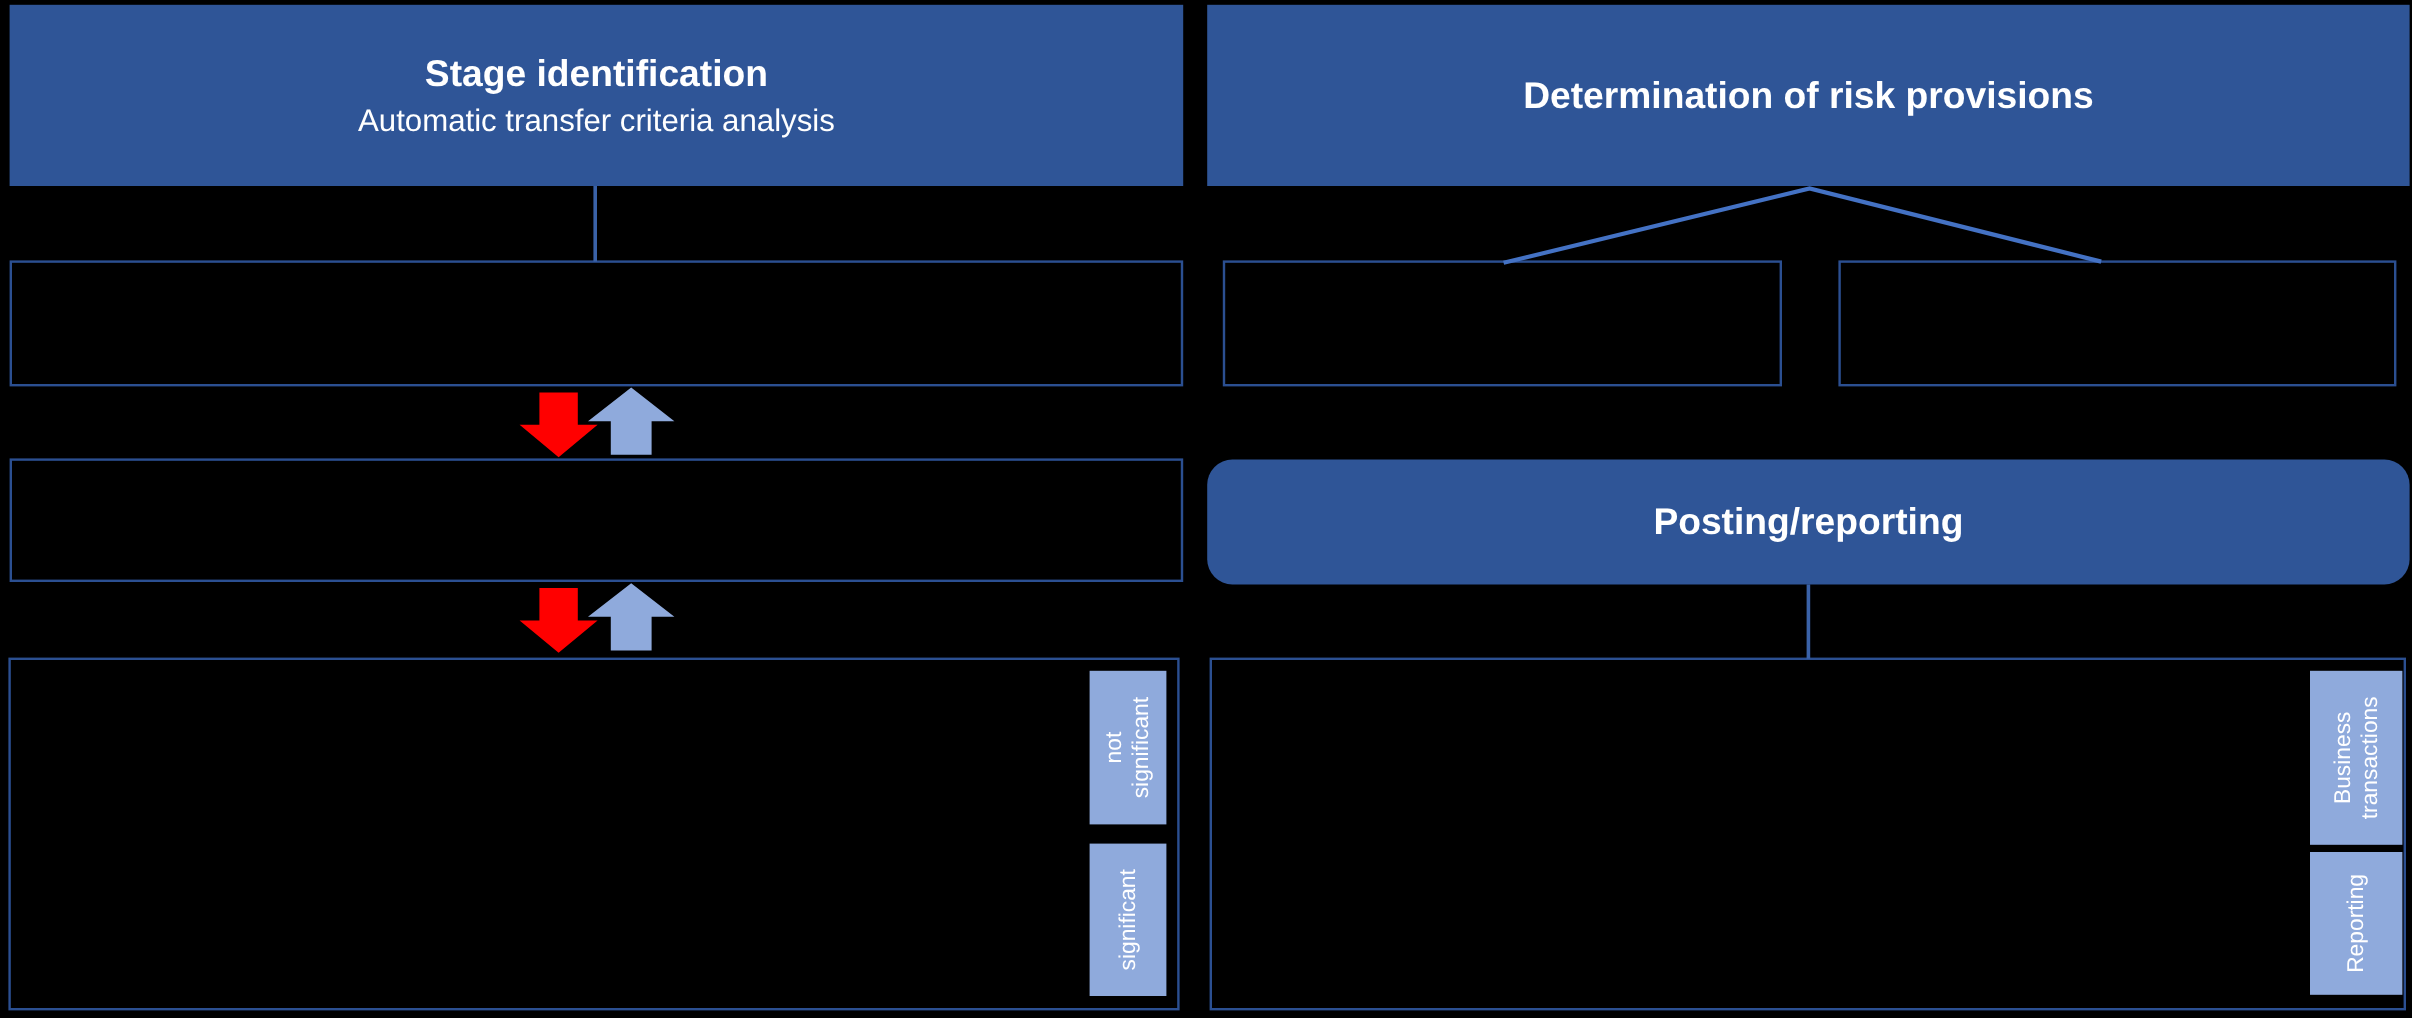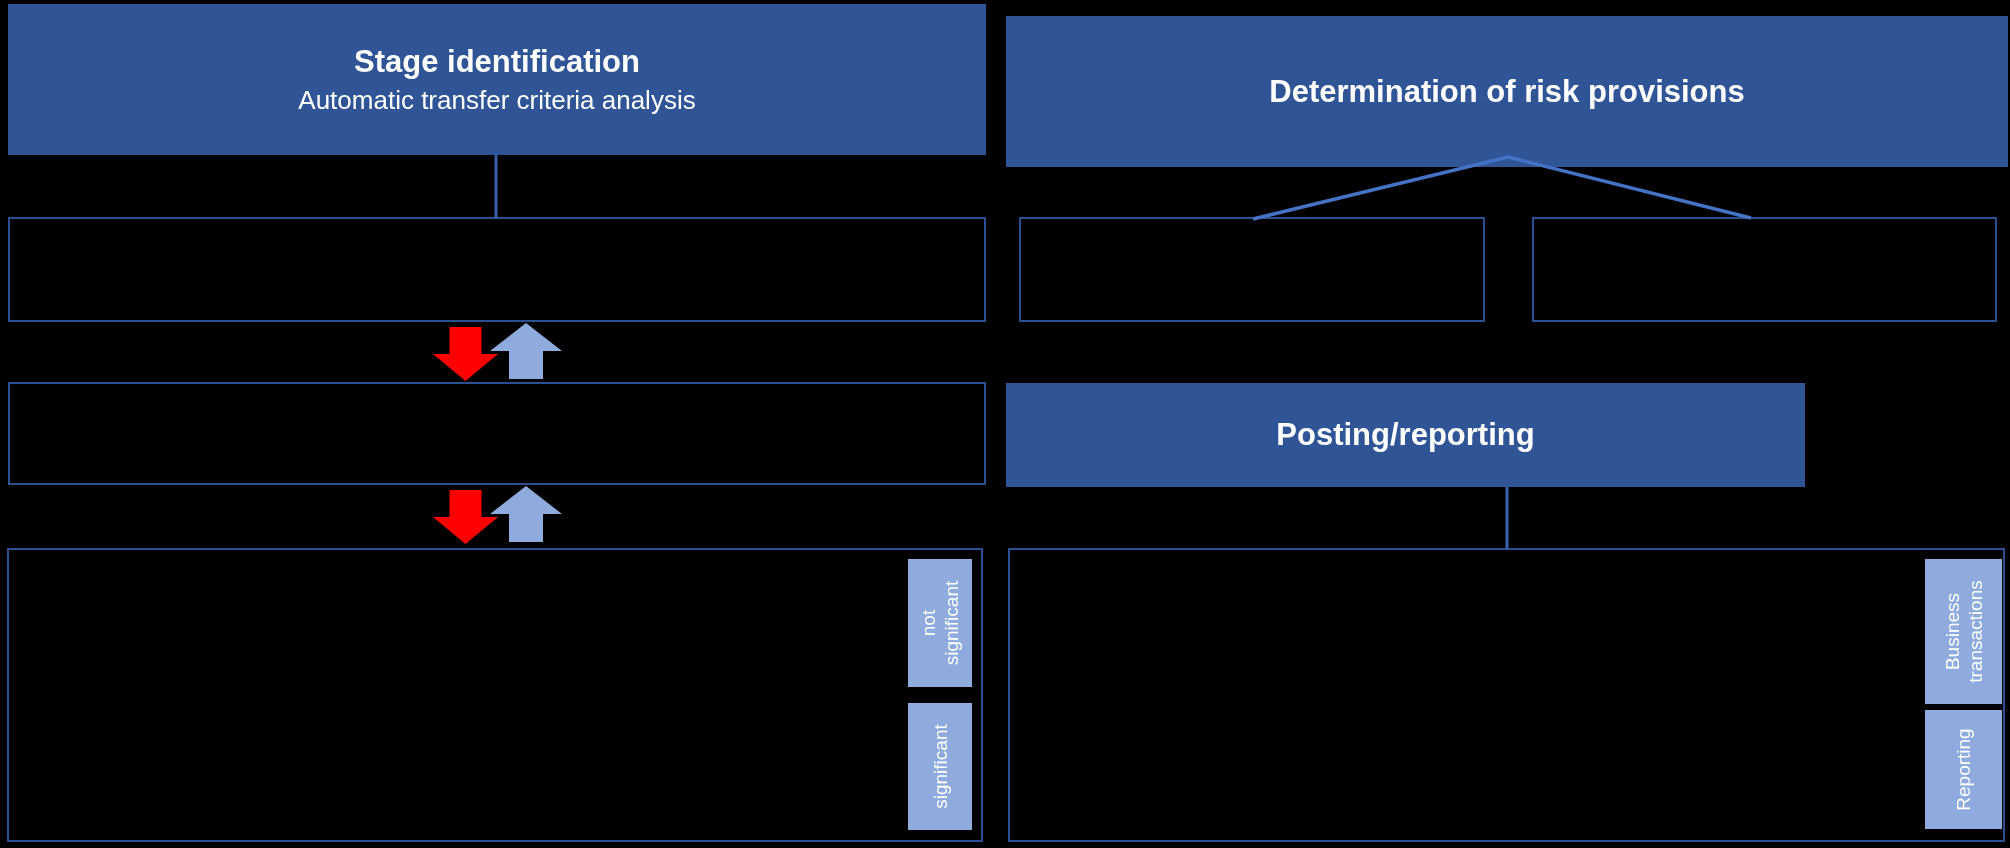--- a/index.html
+++ b/index.html
@@ -42,25 +42,25 @@
 </head>
 <body>
 
 <div id="canvas">
 
   <div class="hdr" style="left:8px; top:4px; width:978px; height:151px;text-align:right;">
     <div class="hdr-title">Stage identification</div>
     <div class="hdr-sub">Automatic transfer criteria analysis</div>
   </div>
 
-  <div class="hdr" style="left:1006px; top:4px; width:1002px; height:151px;margin-top:12px;">
+  <div class="hdr" style="left:1006px; top:4px; width:1002px; height:151px;">
     <div class="hdr-title">Determination of risk provisions</div>
   </div>
 
-  <div class="hdr" style="left:1006px; top:383px; width:799px; height:104px;">
+  <div class="hdr" style="left:1006px; top:383px; width:1002px; height:104px;border-radius:21px;">
     <div class="hdr-title">Posting/reporting</div>
   </div>
 
   <div class="ebox" style="left:8px; top:217px; width:978px; height:105px;"></div>
   <div class="ebox" style="left:8px; top:382px; width:978px; height:103px;"></div>
   <div class="ebox" style="left:7px; top:548px; width:976px; height:294px;"></div>
   <div class="ebox" style="left:1019px; top:217px; width:466px; height:105px;"></div>
   <div class="ebox" style="left:1532px; top:217px; width:465px; height:105px;"></div>
   <div class="ebox" style="left:1008px; top:548px; width:997px; height:294px;"></div>
 

